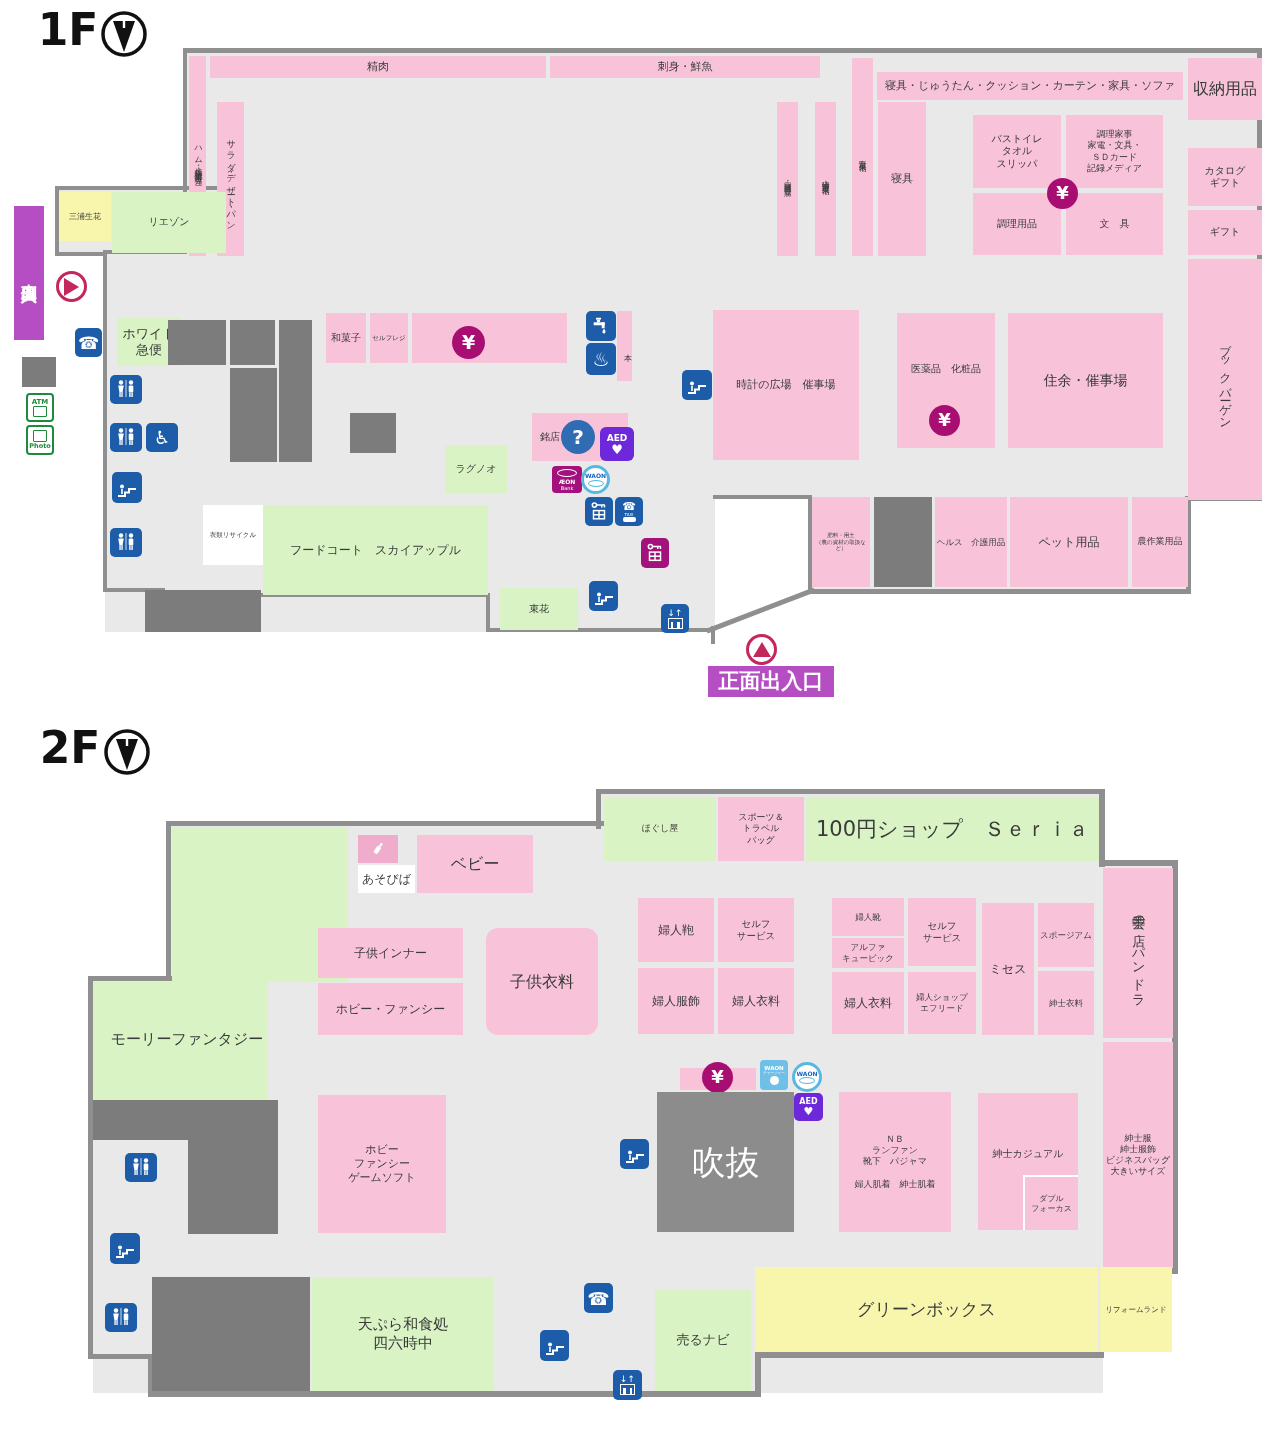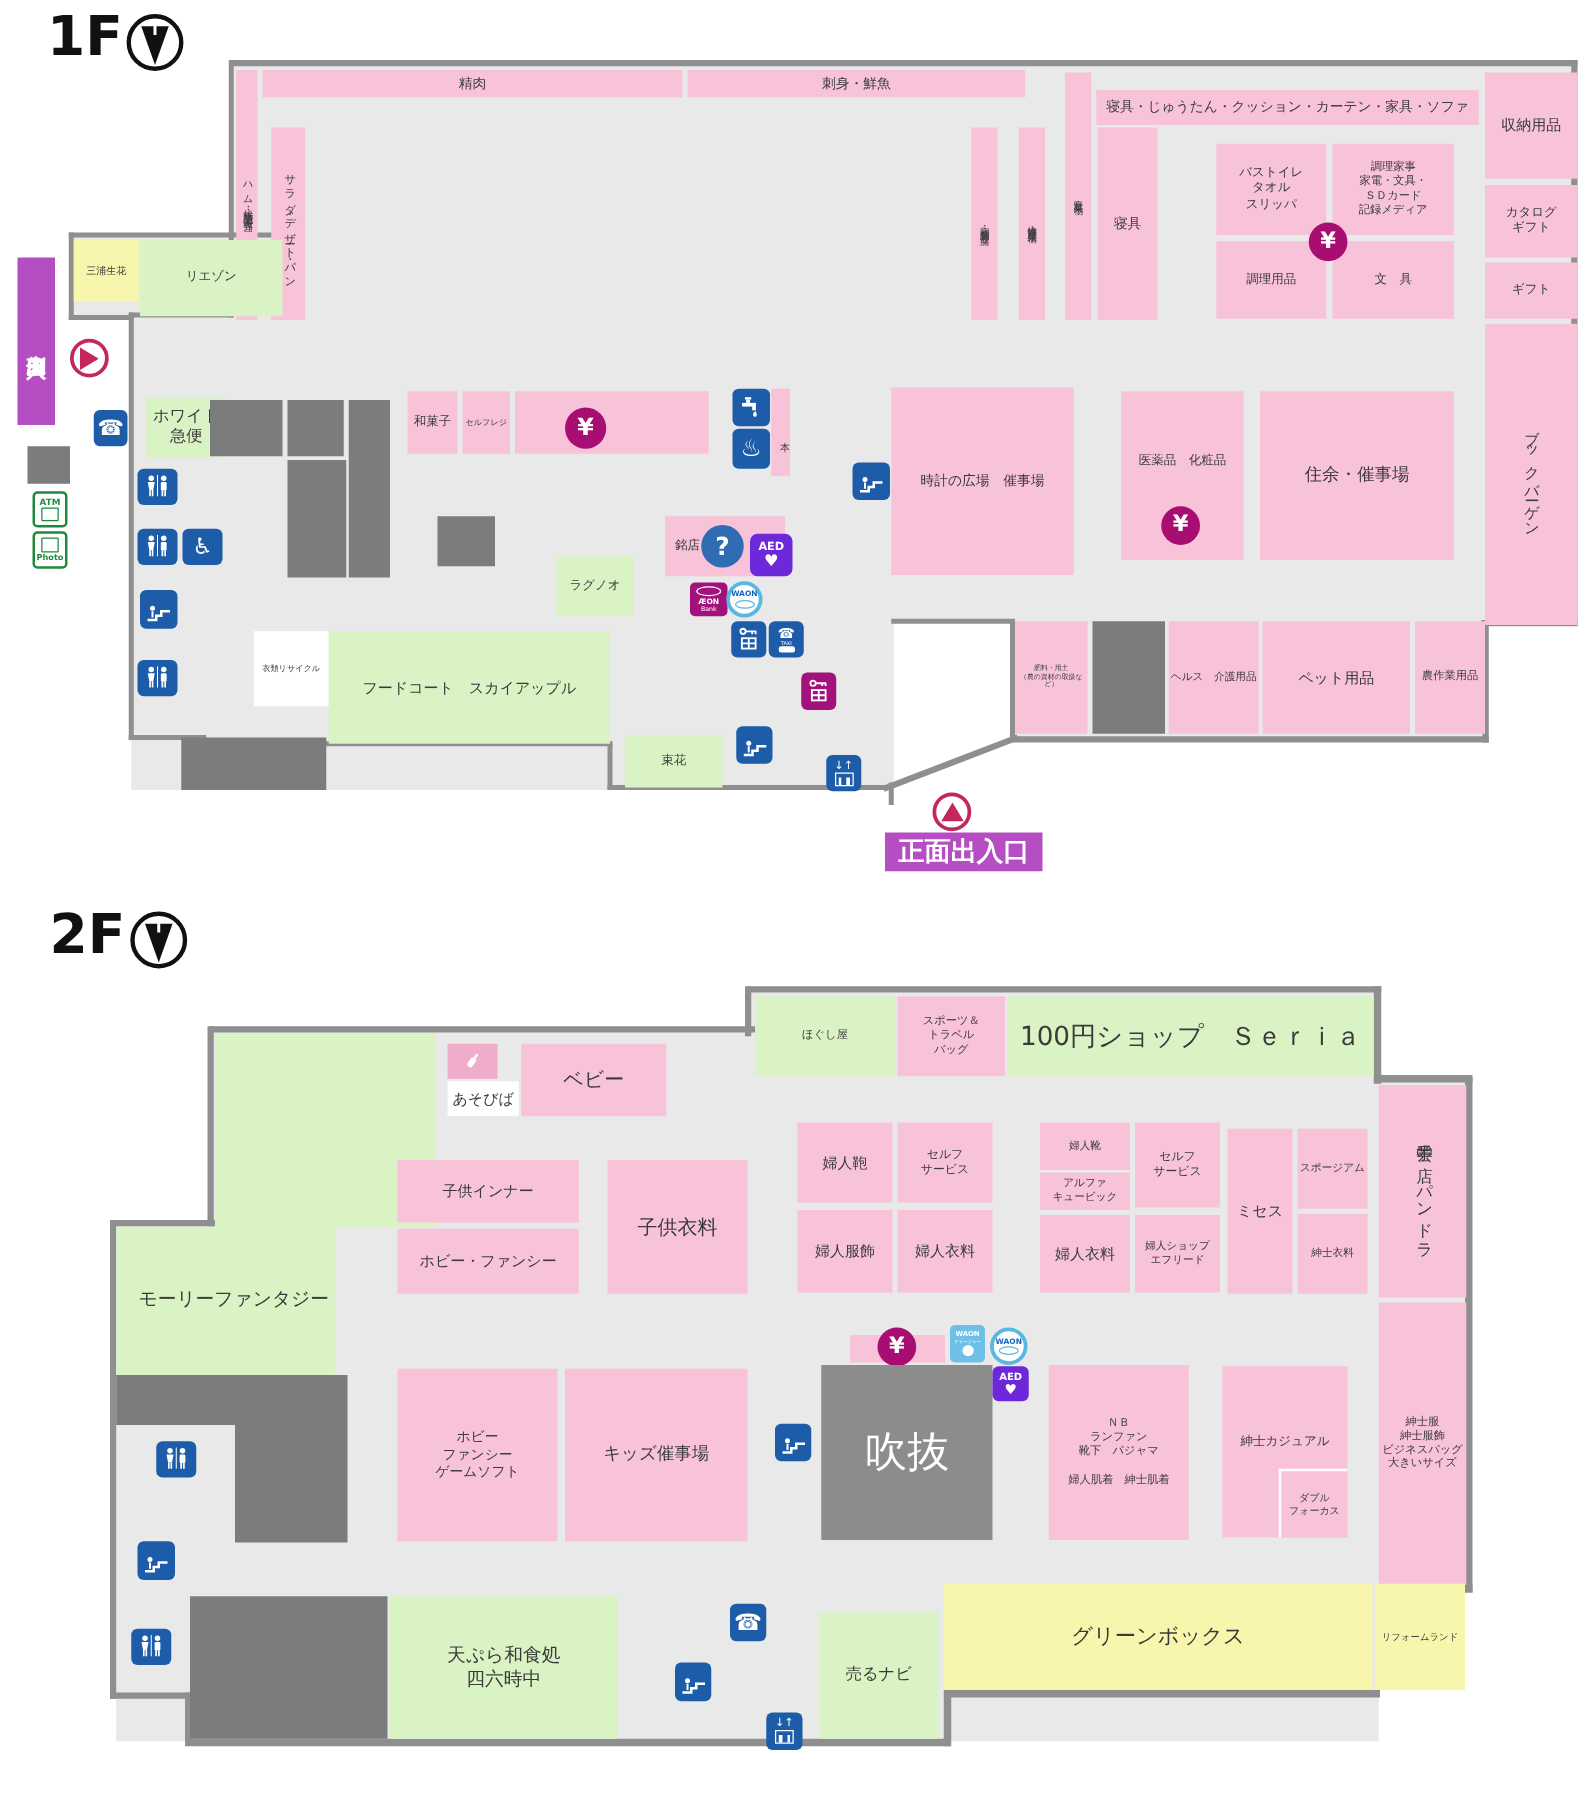--- a/index.html
+++ b/index.html
@@ -88,21 +88,21 @@
 スリッパ</div>
   <div class="b pk ml" style="left:1066px;top:115px;width:97px;height:73px;font-size:9px;">調理家事
 家電・文具・
 ＳＤカード
 記録メディア</div>
   <div class="b pk" style="left:973px;top:193px;width:88px;height:62px;font-size:10px;">調理用品</div>
   <div class="b pk" style="left:1066px;top:193px;width:97px;height:62px;font-size:10px;">文　具</div>
   <div class="b circ yen" style="left:1047px;top:178px;width:31px;height:31px;font-size:18px;">
       <span>¥</span>
     </div>
-  <div class="b pk" style="left:1188px;top:58px;width:74px;height:85px;font-size:12px;">収納用品</div>
+  <div class="b pk" style="left:1188px;top:58px;width:74px;height:62px;font-size:16px;">収納用品</div>
   <div class="b pk ml" style="left:1188px;top:148px;width:74px;height:58px;font-size:10px;">カタログ
 ギフト</div>
   <div class="b pk" style="left:1188px;top:210px;width:74px;height:45px;font-size:10px;">ギフト</div>
   <div class="b pk vt" style="left:1188px;top:259px;width:74px;height:241px;font-size:12px;">ブックバーゲン</div>
 
   <div class="b yl" style="left:59px;top:192px;width:52px;height:49px;font-size:8px;">三浦生花</div>
   <div class="b gn" style="left:112px;top:192px;width:114px;height:61px;font-size:10px;">リエゾン</div>
   <div class="b gn" style="left:117px;top:318px;width:64px;height:48px;font-size:13px;">ホワイト急便</div>
 
   <div class="b pk" style="left:326px;top:313px;width:40px;height:50px;font-size:10px;">和菓子</div>
@@ -336,21 +336,21 @@
           <rect x="10.6" y="5.6" width="2.8" height="2.4"></rect>
           <circle cx="12" cy="4.2" r="1.6"></circle>
         </g>
       </svg>
     </div>
   <div class="b whb" style="left:358px;top:865px;width:57px;height:28px;font-size:12px;">あそびば</div>
   <div class="b pk" style="left:417px;top:835px;width:116px;height:58px;font-size:16px;">ベビー</div>
 
   <div class="b pk" style="left:318px;top:928px;width:145px;height:50px;font-size:12px;">子供インナー</div>
   <div class="b pk" style="left:318px;top:983px;width:145px;height:52px;font-size:12px;">ホビー・ファンシー</div>
-  <div class="b pk" style="left:486px;top:928px;width:112px;height:107px;font-size:16px;">子供衣料</div>
+  <div class="b pk" style="left:486px;top:928px;width:112px;height:107px;font-size:16px;border-radius:12px;">子供衣料</div>
 
   <div class="b pk" style="left:638px;top:898px;width:76px;height:64px;font-size:12px;">婦人鞄</div>
   <div class="b pk ml" style="left:718px;top:898px;width:76px;height:64px;font-size:9.5px;">セルフ
 サービス</div>
   <div class="b pk" style="left:638px;top:968px;width:76px;height:66px;font-size:12px;">婦人服飾</div>
   <div class="b pk" style="left:718px;top:968px;width:76px;height:66px;font-size:12px;">婦人衣料</div>
 
   <div class="b pk" style="left:832px;top:898px;width:72px;height:38px;font-size:8.5px;">婦人靴</div>
   <div class="b pk ml" style="left:832px;top:938px;width:72px;height:30px;font-size:8.5px;">アルファ
 キュービック</div>
@@ -360,21 +360,20 @@
   <div class="b pk ml" style="left:908px;top:972px;width:68px;height:62px;font-size:8.5px;">婦人ショップ
 エフリード</div>
 
   <div class="b pk" style="left:982px;top:903px;width:52px;height:132px;font-size:12px;">ミセス</div>
   <div class="b pk" style="left:1038px;top:903px;width:56px;height:64px;font-size:8.5px;">スポージアム</div>
   <div class="b pk" style="left:1038px;top:971px;width:56px;height:64px;font-size:8.5px;">紳士衣料</div>
 
   <div class="b pk ml" style="left:318px;top:1095px;width:128px;height:138px;font-size:11px;">ホビー
 ファンシー
 ゲームソフト</div>
-  <div class="b pk" style="left:452px;top:1095px;width:146px;height:138px;font-size:14px;">キッズ催事場</div>
 
   <div class="b pk" style="left:680px;top:1068px;width:76px;height:22px;"></div>
   <div class="b circ yen" style="left:702px;top:1062px;width:31px;height:31px;font-size:18px;">
       <span>¥</span>
     </div>
 
   <div class="b gray-big" style="left:657px;top:1092px;width:137px;height:140px;font-size:34px;">吹抜</div>
   <div class="b pk ml" style="left:839px;top:1092px;width:112px;height:140px;font-size:9px;">ＮＢ
 ランファン
 靴下　パジャマ

